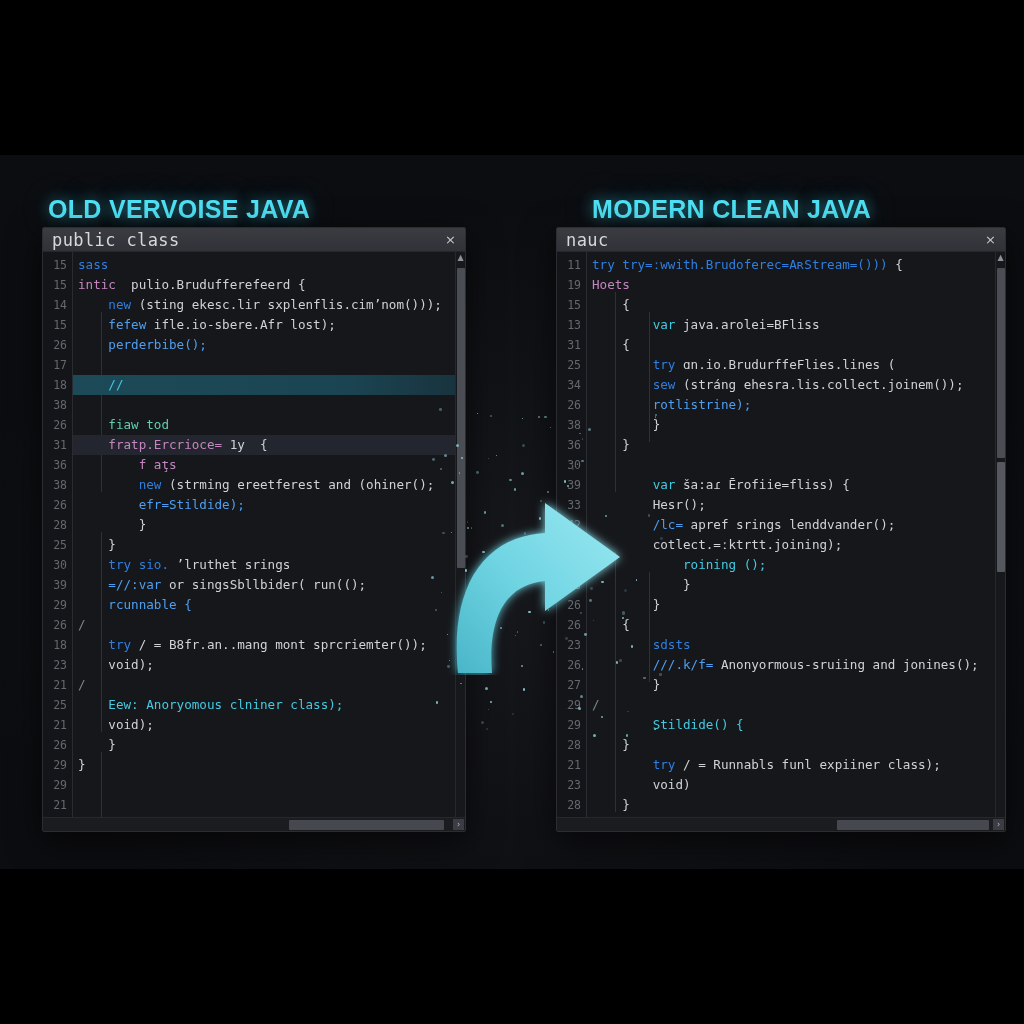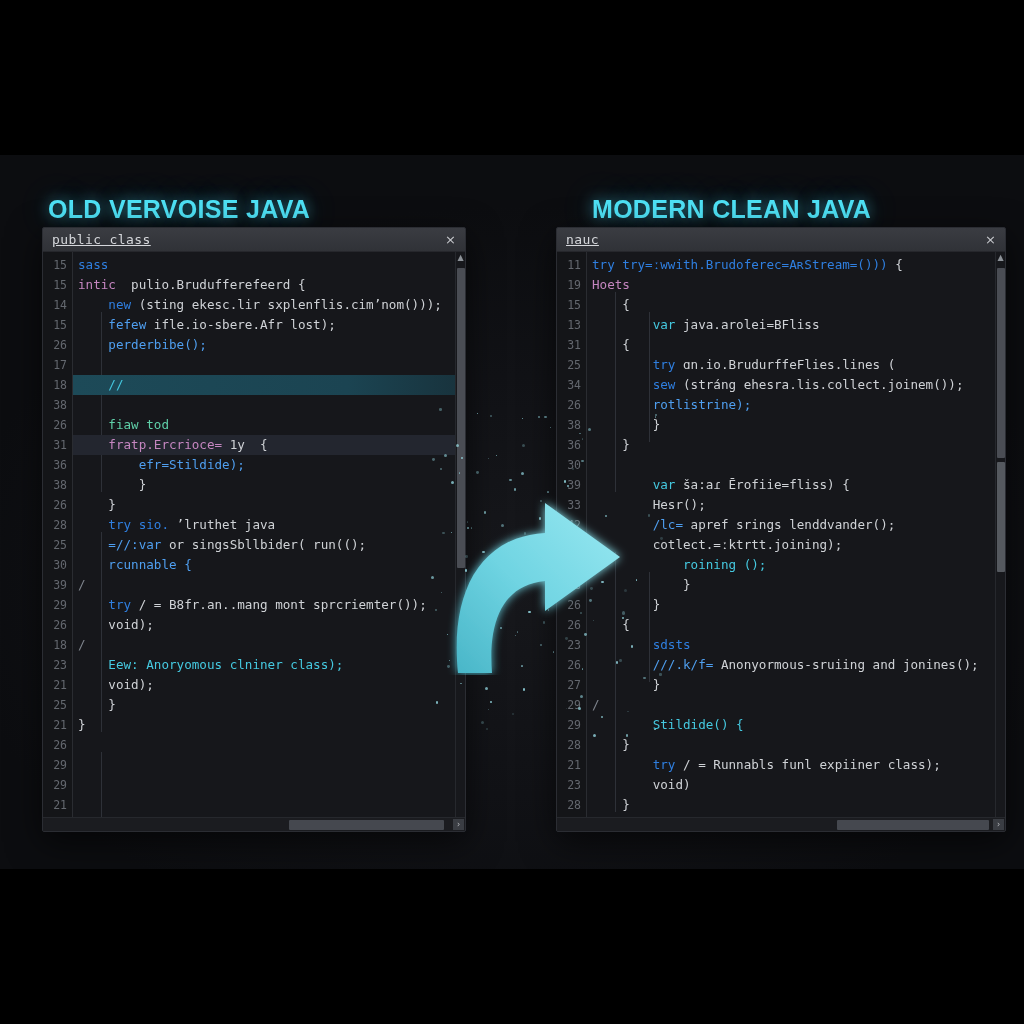--- a/index.html
+++ b/index.html
@@ -62,27 +62,26 @@
   .titlebar {
     height:24px;
     flex:0 0 24px;
     background:linear-gradient(#3a3c42,#303237);
     border-bottom:1px solid #26272c;
     display:flex; align-items:center;
     padding:0 6px 0 9px;
   }
   .titlebar-text {
     font-family:"DejaVu Sans Mono", monospace;
-    font-size:13px;
+    font-size:17px;
     color:#d6d8dc;
     letter-spacing:.4px;
     white-space:nowrap;
     overflow:hidden;
     flex:1;
-    text-decoration:underline;
   }
   .titlebar-close {
     font-family:"DejaVu Sans", sans-serif;
     font-size:13px;
     color:#c6c8cc;
     line-height:1;
     padding:1px 3px;
   }
 
   .editor-body {
@@ -270,24 +269,26 @@
             <div class="row"><span class="tok-key">sass</span></div>
             <div class="row"><span class="tok-pink">intic</span><span class="tok-plain">  pulio.Brudufferefeerd {</span></div>
             <div class="row"><span class="tok-key">    new</span><span class="tok-plain"> (sting ekesc.lir sxplenflis.cim’nom()));</span></div>
             <div class="row"><span class="tok-key2">    fefew</span><span class="tok-plain"> ifle.io-sbere.Afr lost);</span></div>
             <div class="row"><span class="tok-key2">    perderbibe();</span></div>
             <div class="row">&nbsp;</div>
             <div class="row hl"><span class="tok-cyan">    //</span></div>
             <div class="row">&nbsp;</div>
             <div class="row"><span class="tok-green">    fiaw tod</span></div>
             <div class="row hl2"><span class="tok-pink">    fratp.Ercrioce=</span><span class="tok-plain"> 1y  {</span></div>
+            <div class="row"><span class="tok-pink">        f aţs</span></div>
+            <div class="row"><span class="tok-key">        new</span><span class="tok-plain"> (strming ereetferest and (ohiner();</span></div>
             <div class="row"><span class="tok-key2">        efr=Stildide);</span></div>
             <div class="row"><span class="tok-plain">        }</span></div>
             <div class="row"><span class="tok-plain">    }</span></div>
-            <div class="row"><span class="tok-key">    try sio.</span><span class="tok-plain"> ’lruthet java</span></div>
+            <div class="row"><span class="tok-key">    try sio.</span><span class="tok-plain"> ’lruthet srings</span></div>
             <div class="row"><span class="tok-key2">    =//:var</span><span class="tok-plain"> or singsSbllbider( run(();</span></div>
             <div class="row"><span class="tok-key2">    rcunnable {</span></div>
             <div class="row"><span class="tok-mut">/</span></div>
             <div class="row"><span class="tok-key">    try</span><span class="tok-plain"> / = B8fr.an..mang mont sprcriemter());</span></div>
             <div class="row"><span class="tok-plain">    void);</span></div>
             <div class="row"><span class="tok-mut">/</span></div>
             <div class="row"><span class="tok-cyan">    Eew: Anoryomous clniner class);</span></div>
             <div class="row"><span class="tok-plain">    void);</span></div>
             <div class="row"><span class="tok-plain">    }</span></div>
             <div class="row"><span class="tok-plain">}</span></div>

